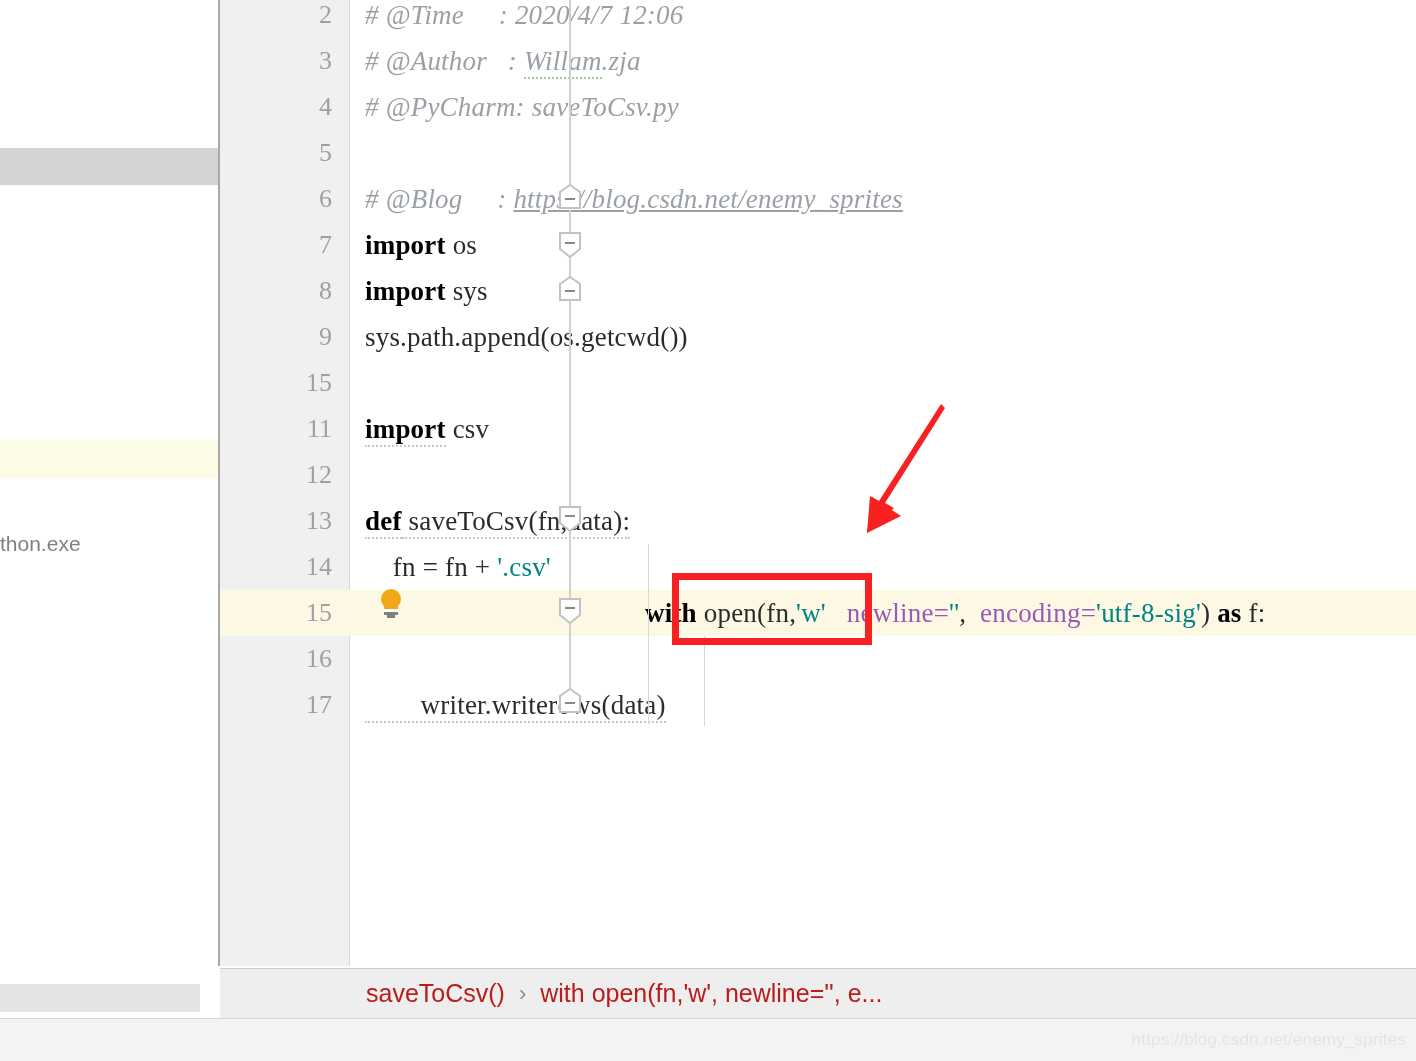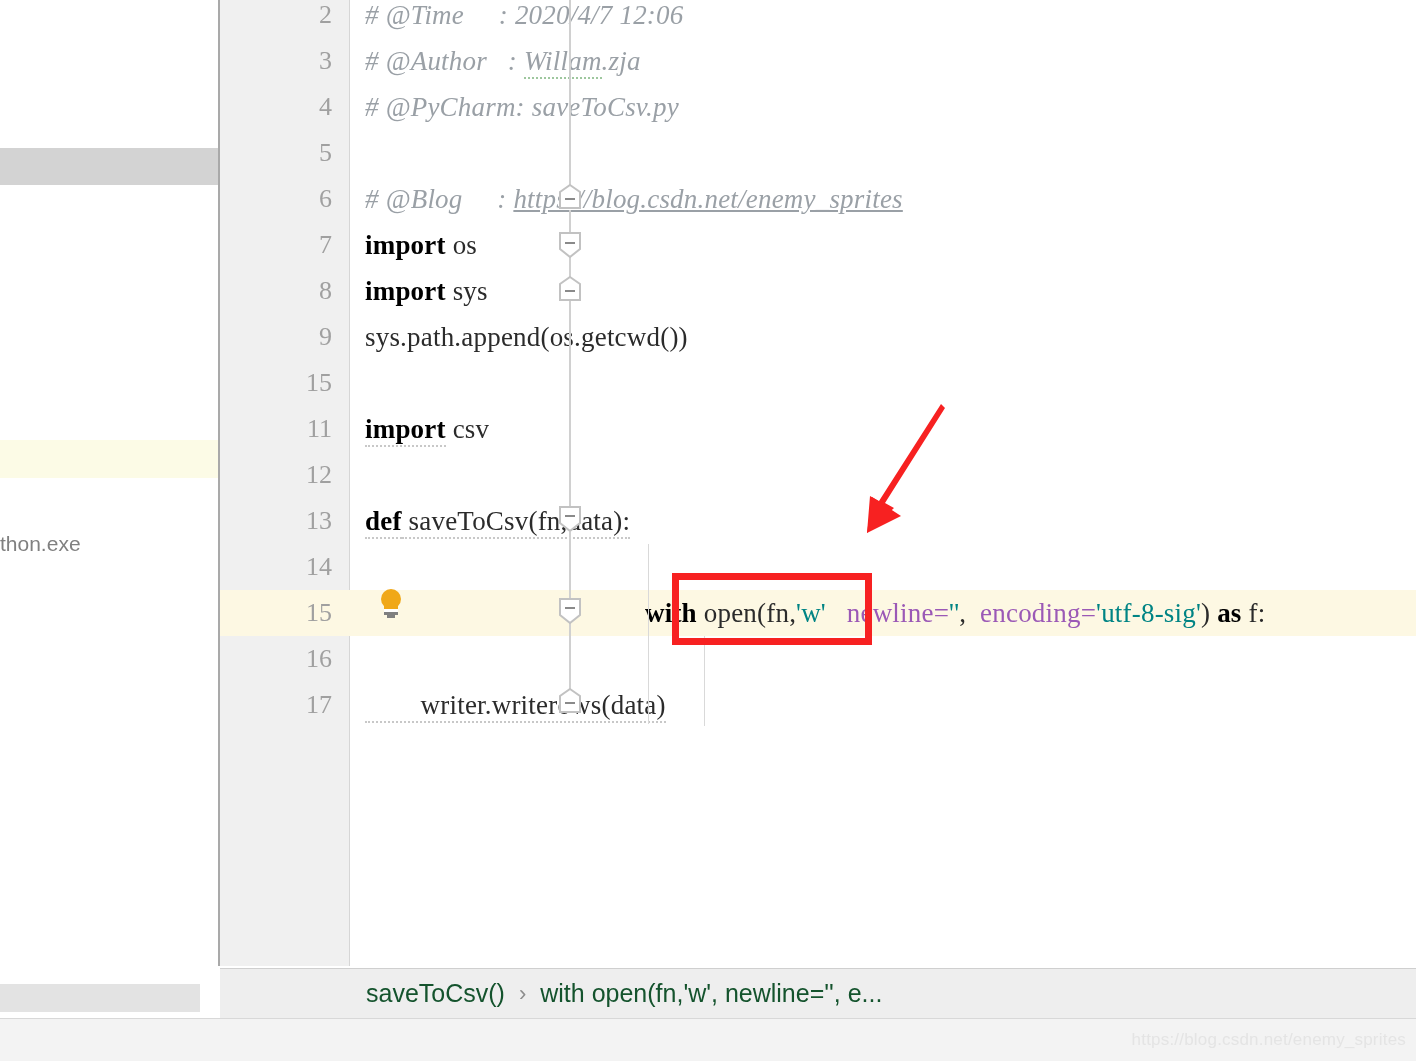--- a/index.html
+++ b/index.html
@@ -108,21 +108,21 @@
   #red-arrow{position:absolute;left:845px;top:400px;width:140px;height:150px;z-index:41;}
 
   
   #breadcrumb{
     position:absolute;left:220px;top:968px;width:1196px;height:50px;
     background:#eeeeee;border-top:1px solid #cfcfcf;
     box-sizing:border-box;
     display:flex;align-items:center;
   }
   #breadcrumb .crumb{
-    font-size:25px;color:#14532d;padding-left:18px;
+    font-size:25px;color:#b91c1c;padding-left:18px;
     font-family:"Liberation Sans", sans-serif;white-space:nowrap;
   }
   #breadcrumb .crumb.first{padding-left:146px;}
   #breadcrumb .sep{
     font-size:22px;color:#8d8d8d;padding:0 14px;
   }
 
   
   #footer{
     position:absolute;left:0;top:1018px;width:1416px;height:43px;
@@ -205,20 +205,21 @@
       <div class="code"></div>
     </div>
 
     <div class="row" style="top:498px;">
       <div class="lineno">13</div>
       <div class="code"><span class="t-kw squiggle-gray">def</span><span class="t-plain squiggle-gray"> saveToCsv(fn,data):</span></div>
     </div>
 
     <div class="row" style="top:544px;">
       <div class="lineno">14</div>
+      <div class="code"><span class="t-plain">    fn = fn + </span><span class="t-str">'.csv'</span></div>
     </div>
 
     <div class="row hl" style="top:590px;">
       <div class="lineno">15</div>
       <div class="code" style="left:425px;"><span class="t-kw">with</span><span class="t-plain"> open(fn,</span><span class="t-str">'w'</span><span class="t-plain">   </span><span class="t-param">newline=</span><span class="t-str">''</span><span class="t-plain">,</span><span class="t-plain">  </span><span class="t-param">encoding=</span><span class="t-str">'utf-8-sig'</span><span class="t-plain">)</span><span class="t-plain"> </span><span class="t-kw">as</span><span class="t-plain"> f:</span></div>
     </div>
 
     <div class="row" style="top:636px;">
       <div class="lineno">16</div>
     </div>

